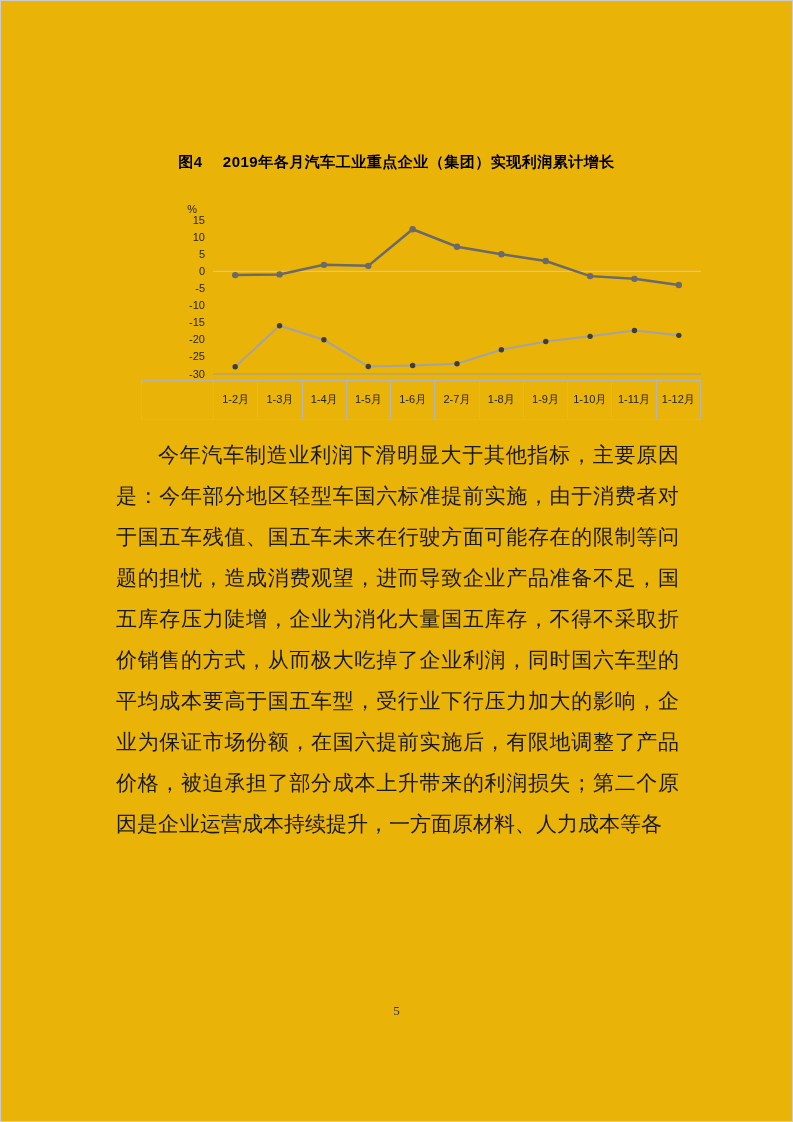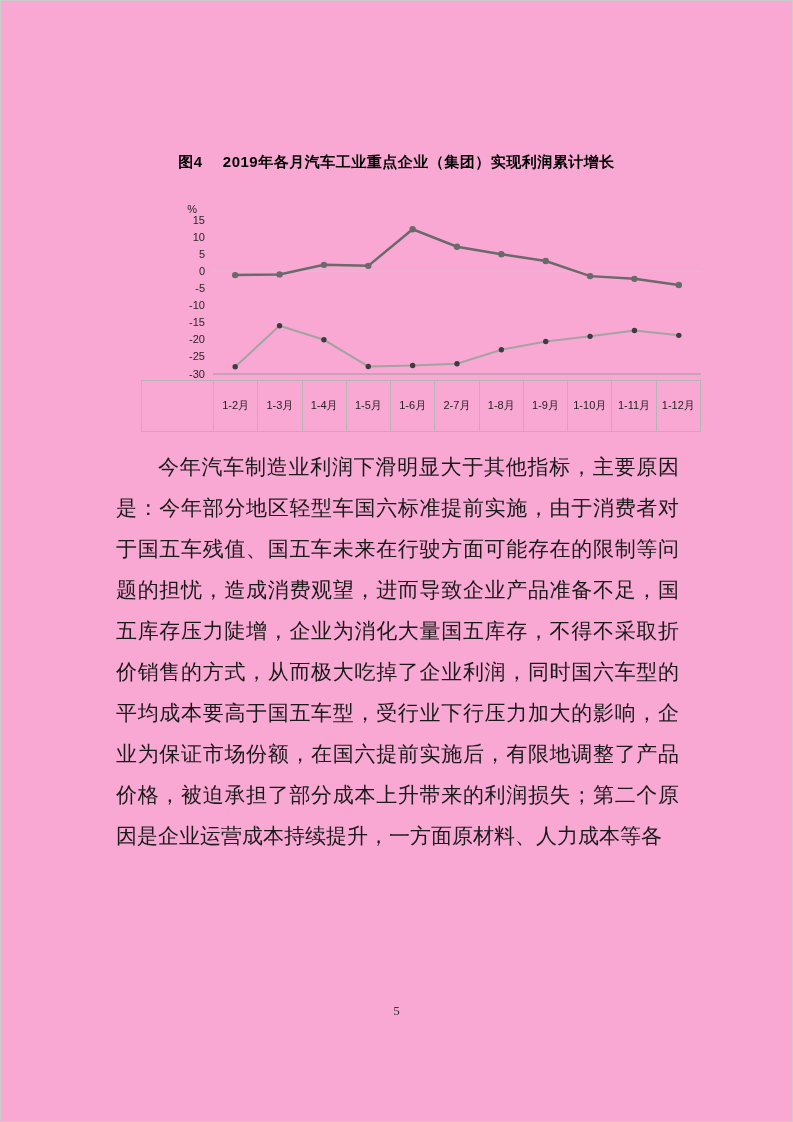--- a/index.html
+++ b/index.html
@@ -1,38 +1,38 @@
 <!DOCTYPE html>
 <html><head>
 <meta charset="utf-8">
 <style>
   html,body { margin:0; padding:0; background:#ffffff; }
   .page {
     width:793px; height:1122px; box-sizing:border-box;
-    border:1px solid #cccccc; background:#f9a8d4;
+    border:1px solid #cccccc; background:#eab308;
     position:relative; overflow:hidden;
     font-family:"Liberation Serif","DejaVu Serif",serif;
     color:#1a1a1a;
   }
   .fig-title {
     margin:152px 0 0 0; text-align:center;
     font-family:"Liberation Sans","DejaVu Sans",sans-serif;
     font-weight:bold; font-size:15px; color:#000;
     letter-spacing:0.5px;
   }
   .chart-wrap { width:560px; margin:32px 0 0 140px; }
   .chart-svg { display:block; font-family:"Liberation Sans","DejaVu Sans",sans-serif; }
   .data-table {
     border-collapse:collapse; width:560px; table-layout:fixed;
     font-family:"Liberation Sans","DejaVu Sans",sans-serif;
     font-size:11px; color:#222;
   }
   .data-table td {
     border:1px solid #b5b5b5; text-align:center;
-    padding:18px 1px; line-height:1.25; word-break:break-all;
+    padding:12px 1px; line-height:1.25; word-break:break-all;
   }
   .body-text { margin:0 113px 0 115px; font-size:21px; line-height:41px; text-align:justify; }
   .p-continued { margin:58px 0 0 0; }
   .p-main { margin:16px 0 0 0; text-indent:2em;font-family:Liberation Mono, monospace; }
   .page-number {
     position:absolute; left:0; right:0; bottom:102px;
     text-align:center; font-size:13px; color:#333;
     font-family:"Liberation Serif","DejaVu Serif",serif;
   }
 </style>

